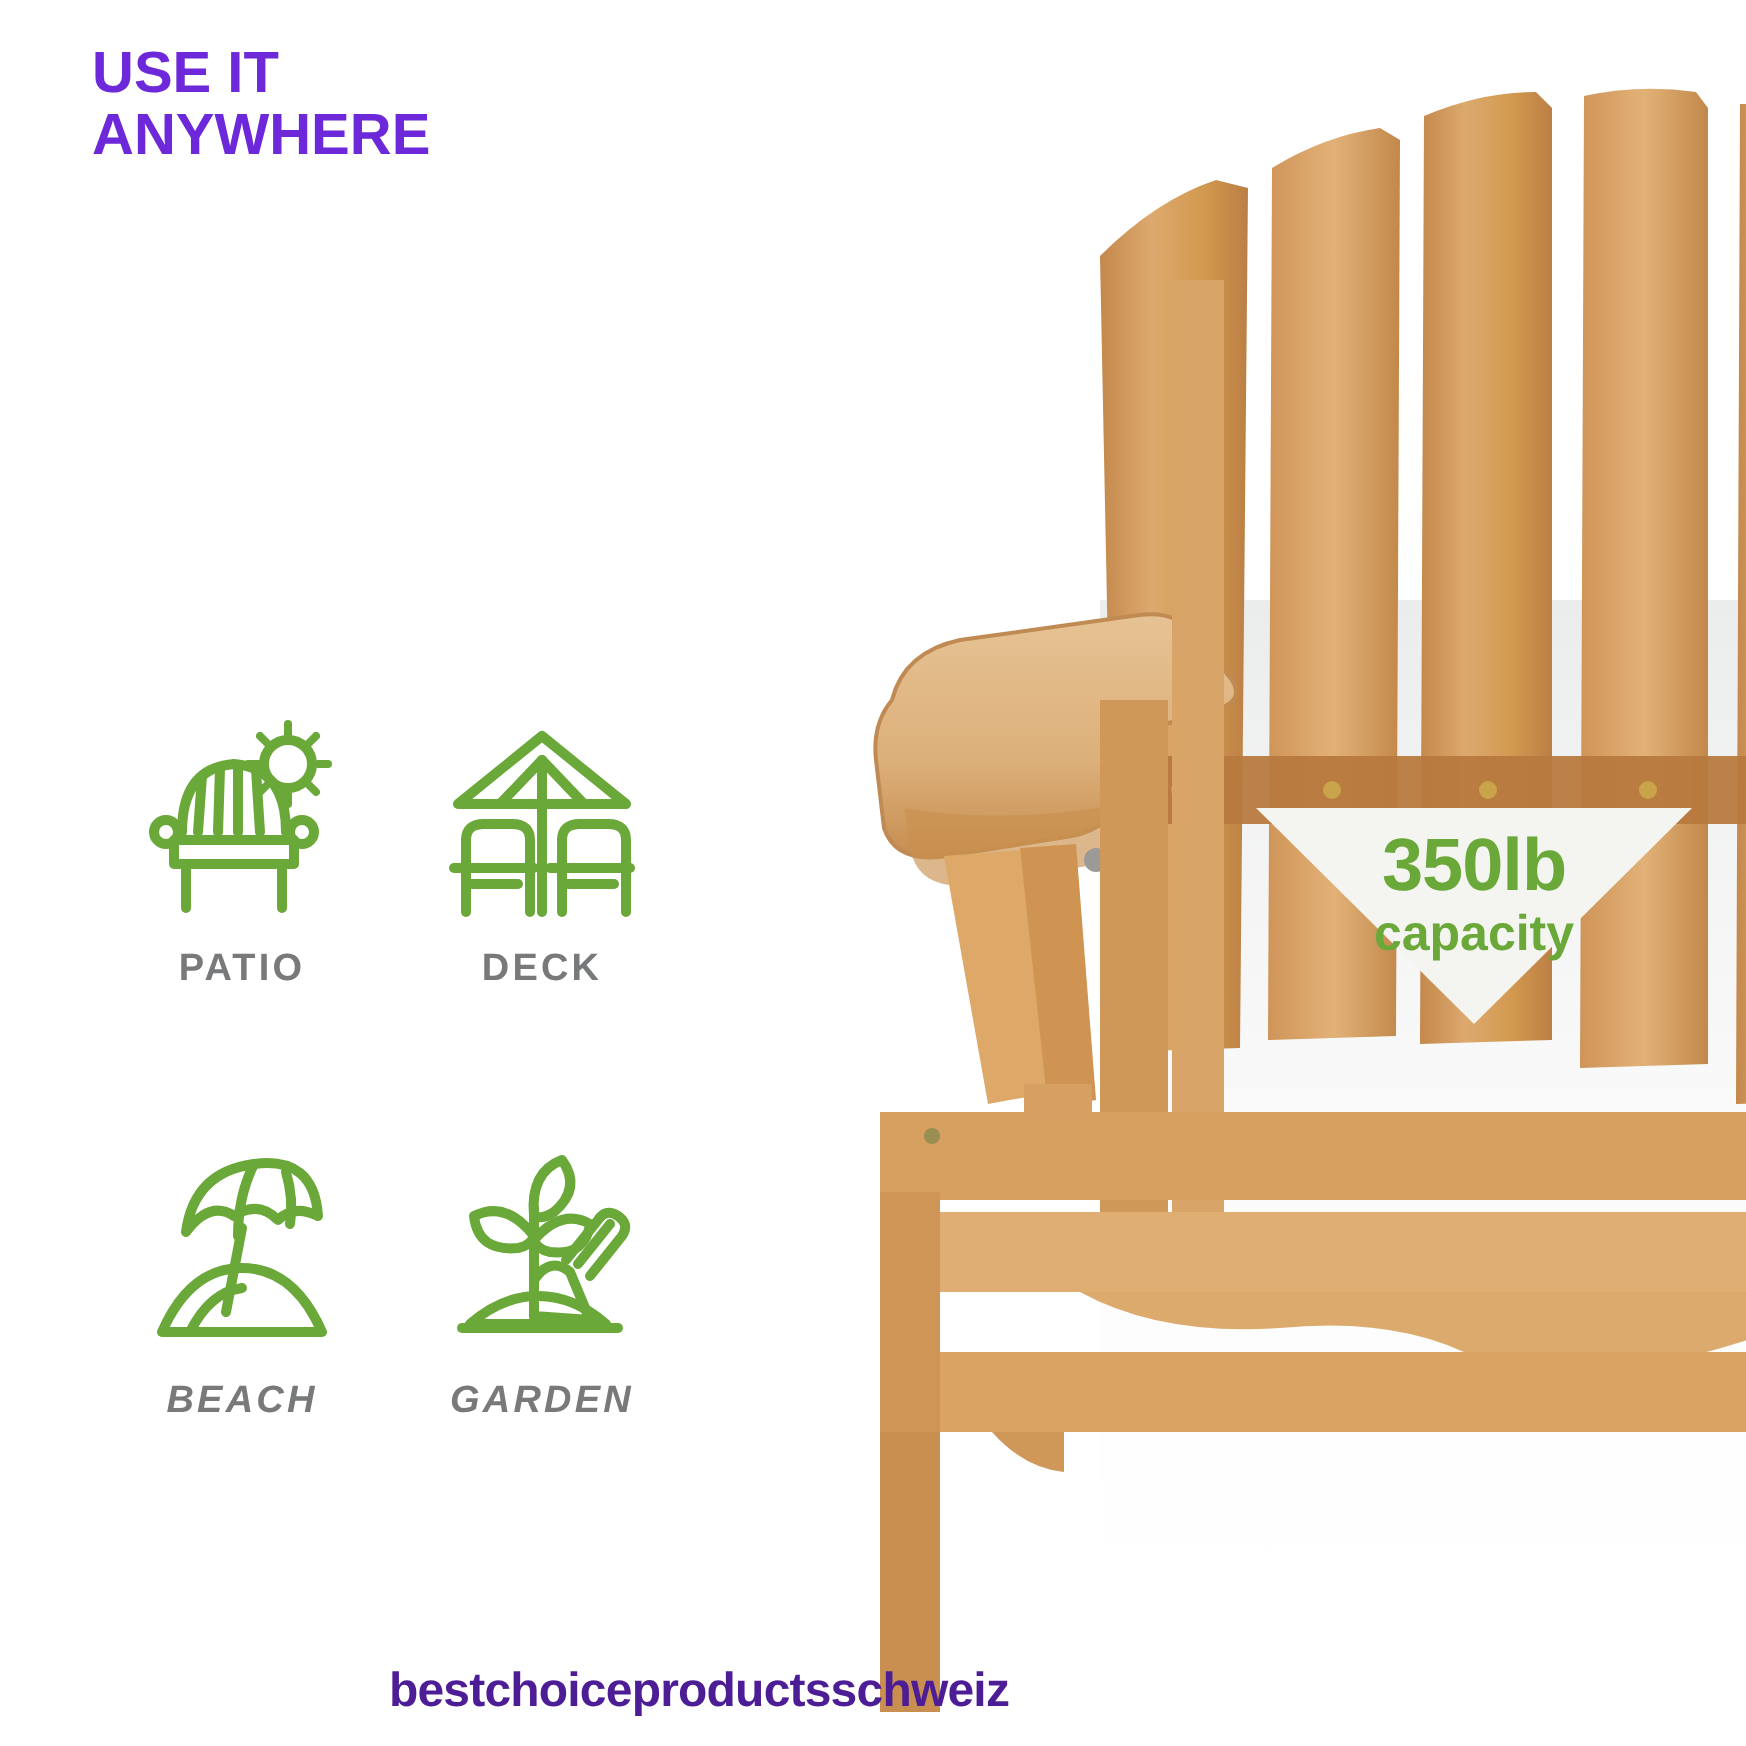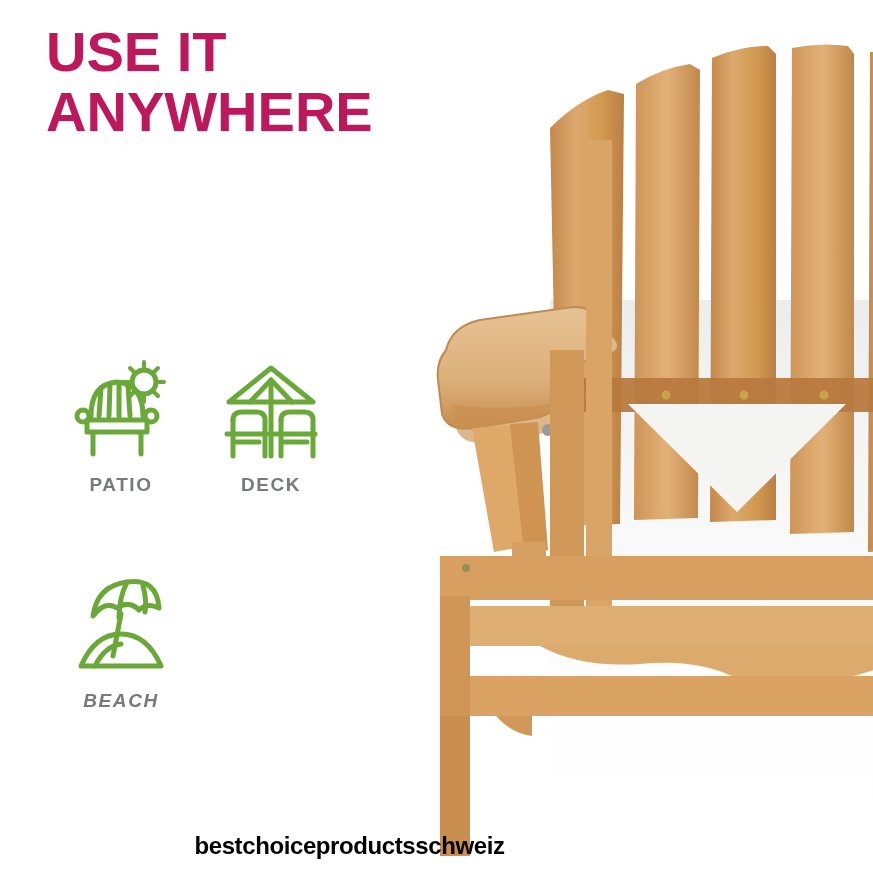--- a/index.html
+++ b/index.html
@@ -15,22 +15,22 @@
     overflow: hidden;
     font-family: "Liberation Sans", sans-serif;
   }
 
   
   .headline {
     position: absolute;
     left: 46px;
     top: 22px;
     width: 420px;
-    color: #be185d;
-    font-size: 56px;
+    color: #6d28d9;
+    font-size: 29px;
     font-weight: bold;
     line-height: 1.07;
     letter-spacing: 0px;
     white-space: pre-line;
   }
   .subcopy {
     position: absolute;
     left: 46px;
     top: 145px;
     width: 470px;
@@ -121,21 +121,21 @@
     margin-top: 2px;
   }
 
   
   .footer {
     position: absolute;
     left: 0;
     top: 832px;
     width: 699px;
     text-align: center;
-    color: #000000;
+    color: #4c1d95;
     font-size: 24px;
     font-weight: bold;
     letter-spacing: -0.4px;
   }
 </style>
 </head>
 <body>
 
 <div id="page">
 
@@ -213,20 +213,24 @@
       <rect x="40" y="596" width="30" height="260" fill="#cf9557"></rect>
       <rect x="40" y="716" width="30" height="140" fill="#c98f50"></rect>
 
       <rect x="112" y="542" width="34" height="16" fill="#d7a063"></rect>
       <path d="M96 716 q16 18 36 20 l0 -20 z" fill="#cf9758"></path>
     </svg>
   </div>
 
   <div class="badge">
     <div class="tri"></div>
+    <div class="badge-text">
+      <div class="badge-value">350lb</div>
+      <div class="badge-unit">capacity</div>
+    </div>
   </div>
 
   <div class="headline">USE IT
 ANYWHERE</div>
 
 
   <div class="icon-grid">
 
     <div class="icon-row row-1">
 
@@ -288,18 +292,34 @@
             <path d="M54 8 q-8 16 -8 36"></path>
             <path d="M70 12 q4 14 2 26"></path>
             <line x1="48" y1="40" x2="40" y2="82"></line>
             <path d="M8 92 q14 -32 40 -32 q26 0 40 32 z"></path>
             <path d="M22 92 q10 -20 26 -22"></path>
           </g>
         </svg>
         <div class="icon-label">BEACH</div>
       </div>
 
+      <div class="icon-cell">
+        <svg class="icon-art" viewBox="0 0 96 104">
+          <g fill="none" stroke="#6aa939" stroke-width="5" stroke-linecap="round" stroke-linejoin="round">
+            <path d="M44 84 L44 30"></path>
+            <path d="M44 34 q-2 -22 14 -28 q10 14 -4 26 q-6 4 -10 2 z"></path>
+            <path d="M44 46 q14 -16 28 -8 q-2 16 -20 14 q-6 -1 -8 -6 z"></path>
+            <path d="M44 44 q-14 -18 -30 -10 q2 18 22 16 q6 -1 8 -6 z"></path>
+            <path d="M62 62 q-10 -8 -18 4 l0 18 l28 2 z"></path>
+            <path d="M66 58 l16 -20"></path>
+            <path d="M72 64 l16 -20 q4 -6 -2 -10 q-6 -4 -10 2 l-16 20"></path>
+            <path d="M12 88 q16 -14 34 -14 q18 0 34 14 z"></path>
+            <line x1="8" y1="90" x2="86" y2="90"></line>
+          </g>
+        </svg>
+        <div class="icon-label">GARDEN</div>
+      </div>
     </div>
   </div>
 
   <div class="footer">bestchoiceproductsschweiz</div>
 
 </div>
 
 </body></html>

